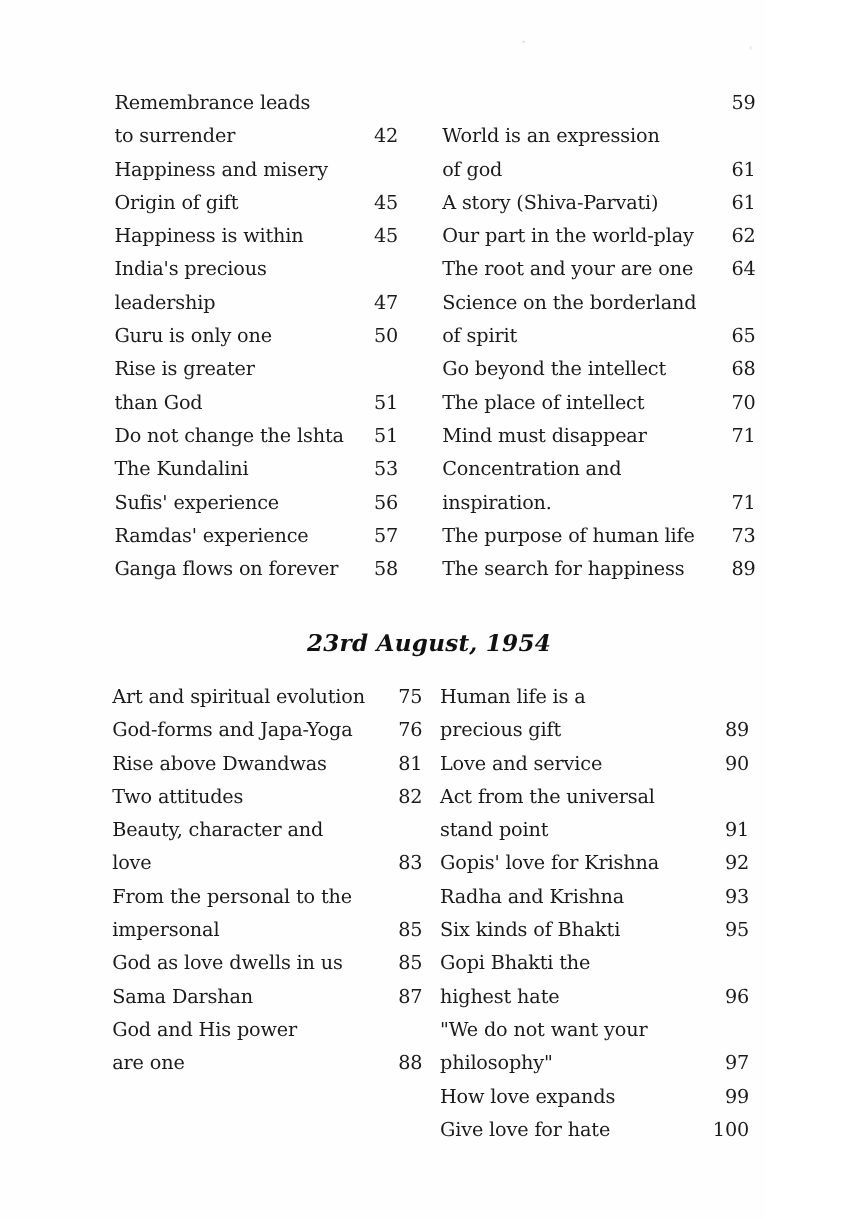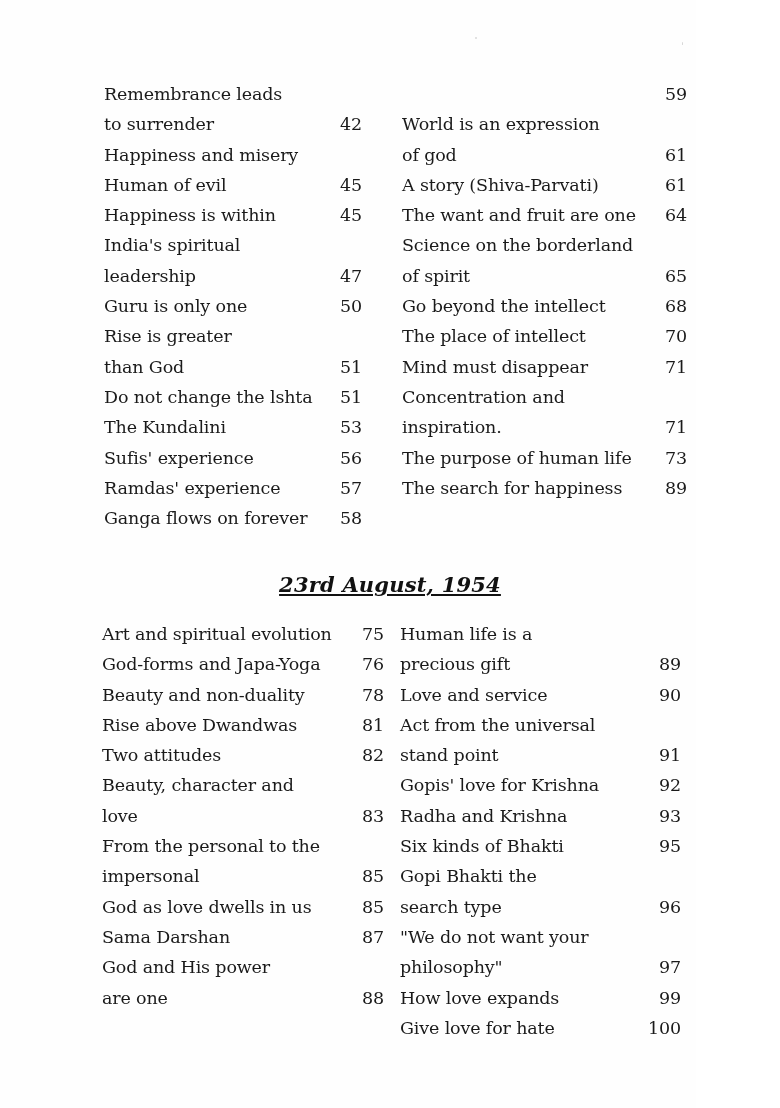--- a/index.html
+++ b/index.html
@@ -20,21 +20,20 @@
   
   #col-tl { left: 104px; top: 79px; width: 258px; }
   #col-tr { left: 402px; top: 79px; width: 285px; }
 
   
   .heading {
     position: absolute; left: 0; width: 780px; top: 572px; text-align: center;
     font-family: "DejaVu Serif", "Liberation Serif", serif;
     font-weight: bold; font-style: italic; font-size: 21px; letter-spacing: 0.2px;
     color: #111;
-    text-decoration: underline;
   }
 
   
   #col-bl { left: 102px; top: 619px; width: 282px; }
   #col-br { left: 400px; top: 619px; width: 281px; }
 
   .speck { position: absolute; width: 2px; height: 2px; background: #d8d8d8; border-radius: 1px; }
 </style>
 </head>
 <body>
@@ -48,29 +47,29 @@
         <span class="title">Remembrance leads</span>
       </div>
       <div class="row">
         <span class="title">to surrender</span>
         <span class="pg">42</span>
       </div>
       <div class="row">
         <span class="title">Happiness and misery</span>
       </div>
       <div class="row">
-        <span class="title">Human of evil</span>
+        <span class="title">Origin of gift</span>
         <span class="pg">45</span>
       </div>
       <div class="row">
         <span class="title">Happiness is within</span>
         <span class="pg">45</span>
       </div>
       <div class="row">
-        <span class="title">India's spiritual</span>
+        <span class="title">India's precious</span>
       </div>
       <div class="row">
         <span class="title">leadership</span>
         <span class="pg">47</span>
       </div>
       <div class="row">
         <span class="title">Guru is only one</span>
         <span class="pg">50</span>
       </div>
       <div class="row">
@@ -110,21 +109,25 @@
       </div>
       <div class="row">
         <span class="title">of god</span>
         <span class="pg">61</span>
       </div>
       <div class="row">
         <span class="title">A story (Shiva-Parvati)</span>
         <span class="pg">61</span>
       </div>
       <div class="row">
-        <span class="title">The want and fruit are one</span>
+        <span class="title">Our part in the world-play</span>
+        <span class="pg">62</span>
+      </div>
+      <div class="row">
+        <span class="title">The root and your are one</span>
         <span class="pg">64</span>
       </div>
       <div class="row">
         <span class="title">Science on the borderland</span>
       </div>
       <div class="row">
         <span class="title">of spirit</span>
         <span class="pg">65</span>
       </div>
       <div class="row">
@@ -161,24 +164,20 @@
   <div class="col" id="col-bl">
       <div class="row">
         <span class="title">Art and spiritual evolution</span>
         <span class="pg">75</span>
       </div>
       <div class="row">
         <span class="title">God-forms and Japa-Yoga</span>
         <span class="pg">76</span>
       </div>
       <div class="row">
-        <span class="title">Beauty and non-duality</span>
-        <span class="pg">78</span>
-      </div>
-      <div class="row">
         <span class="title">Rise above Dwandwas</span>
         <span class="pg">81</span>
       </div>
       <div class="row">
         <span class="title">Two attitudes</span>
         <span class="pg">82</span>
       </div>
       <div class="row">
         <span class="title">Beauty, character and</span>
       </div>
@@ -237,21 +236,21 @@
         <span class="pg">93</span>
       </div>
       <div class="row">
         <span class="title">Six kinds of Bhakti</span>
         <span class="pg">95</span>
       </div>
       <div class="row">
         <span class="title">Gopi Bhakti the</span>
       </div>
       <div class="row">
-        <span class="title">search type</span>
+        <span class="title">highest hate</span>
         <span class="pg">96</span>
       </div>
       <div class="row">
         <span class="title">"We do not want your</span>
       </div>
       <div class="row">
         <span class="title">philosophy"</span>
         <span class="pg">97</span>
       </div>
       <div class="row">

